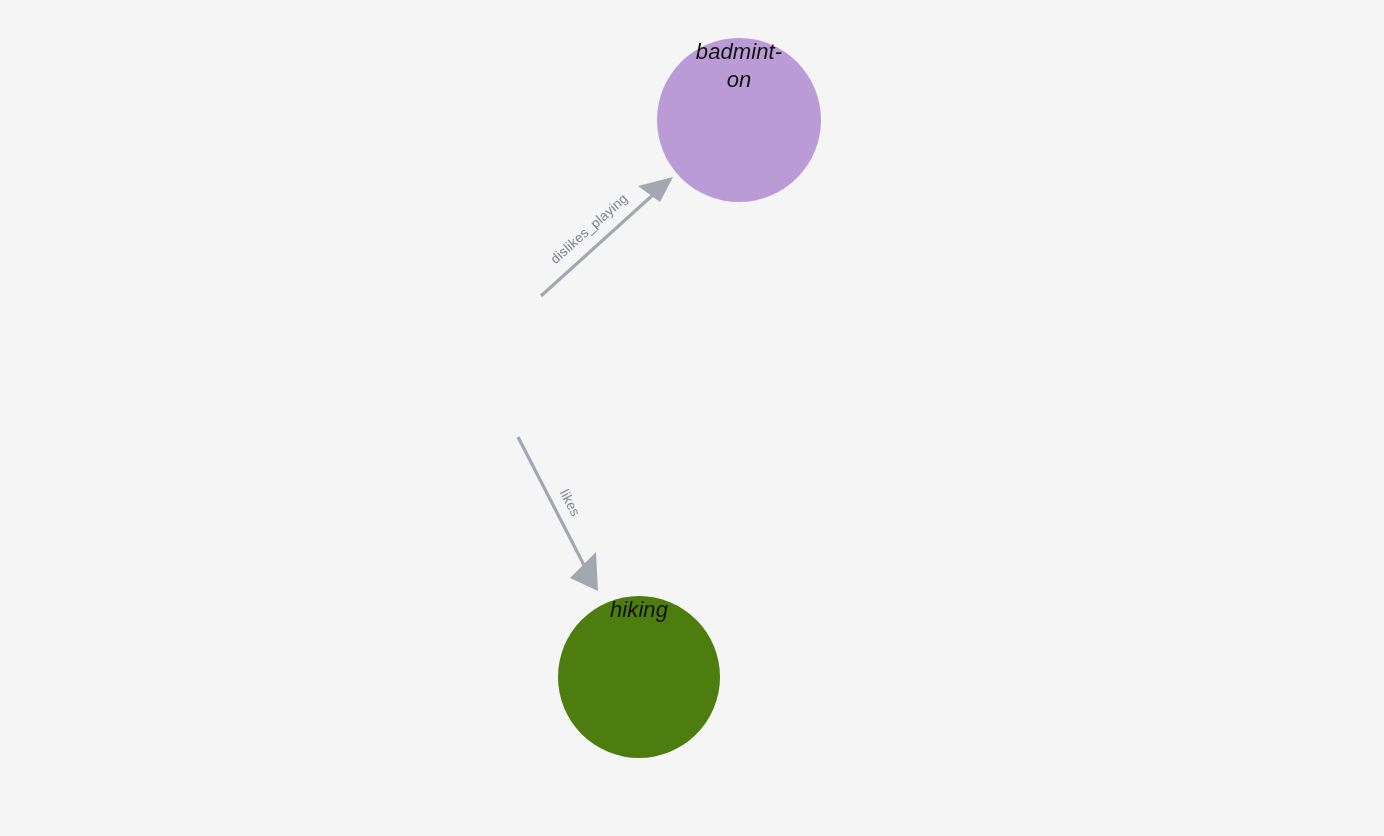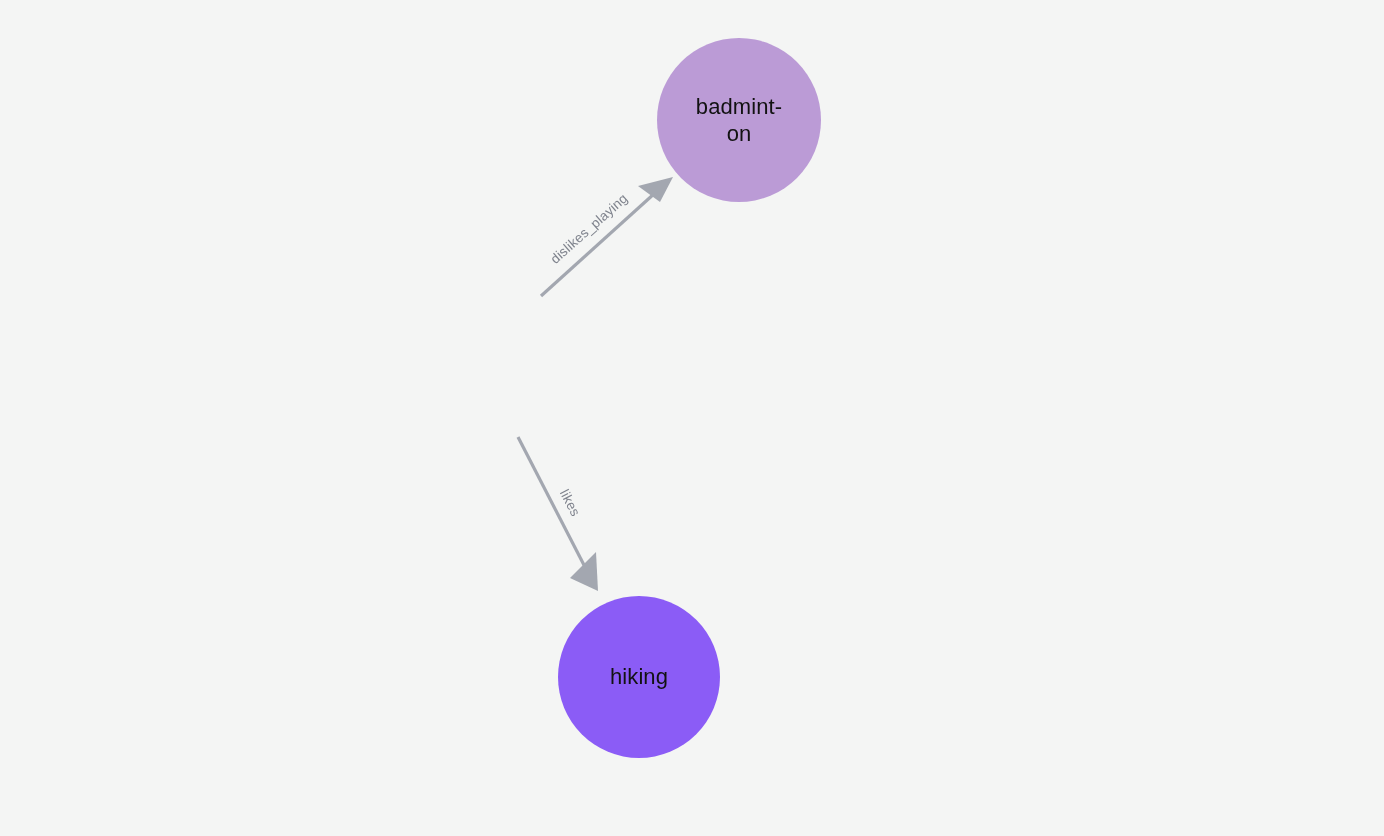--- a/index.html
+++ b/index.html
@@ -40,25 +40,26 @@
   .edge-label {
     fill: #7f838d;
     font-family: "Liberation Sans", sans-serif;
     font-size: 13.5px;
     letter-spacing: 0.2px;
   }
   .node {
     position: absolute;
     border-radius: 50%;
     display: flex;
-    align-items: center;
+    align-items: flex-start;
     justify-content: center;
     text-align: center;
     box-sizing: border-box;
     user-select: none;
+    font-style: italic;
   }
   .node-label {
     color: #121212;
     font-family: "Liberation Sans", sans-serif;
     font-size: 22px;
     line-height: 1.25;
     text-align: center;
     white-space: pre-line;
     padding: 0 6px;
     letter-spacing: 0.1px;
@@ -83,17 +84,17 @@
       <text class="edge-label" x="566" y="505" text-anchor="middle" transform="rotate(62.5 566 505)">likes</text>
     </g>
   </svg>
 
   <div class="node" style="left:657px; top:38px; width:164px; height:164px; background:#bb9bd6;">
     <span class="node-label">badmint-
 on</span>
   </div>
 
 
-  <div class="node" style="left:558px; top:596px; width:162px; height:162px; background:#8b5cf6;">
+  <div class="node" style="left:558px; top:596px; width:162px; height:162px; background:#4d7c0f;">
     <span class="node-label">hiking</span>
   </div>
 
 </div>
 
 </body></html>

